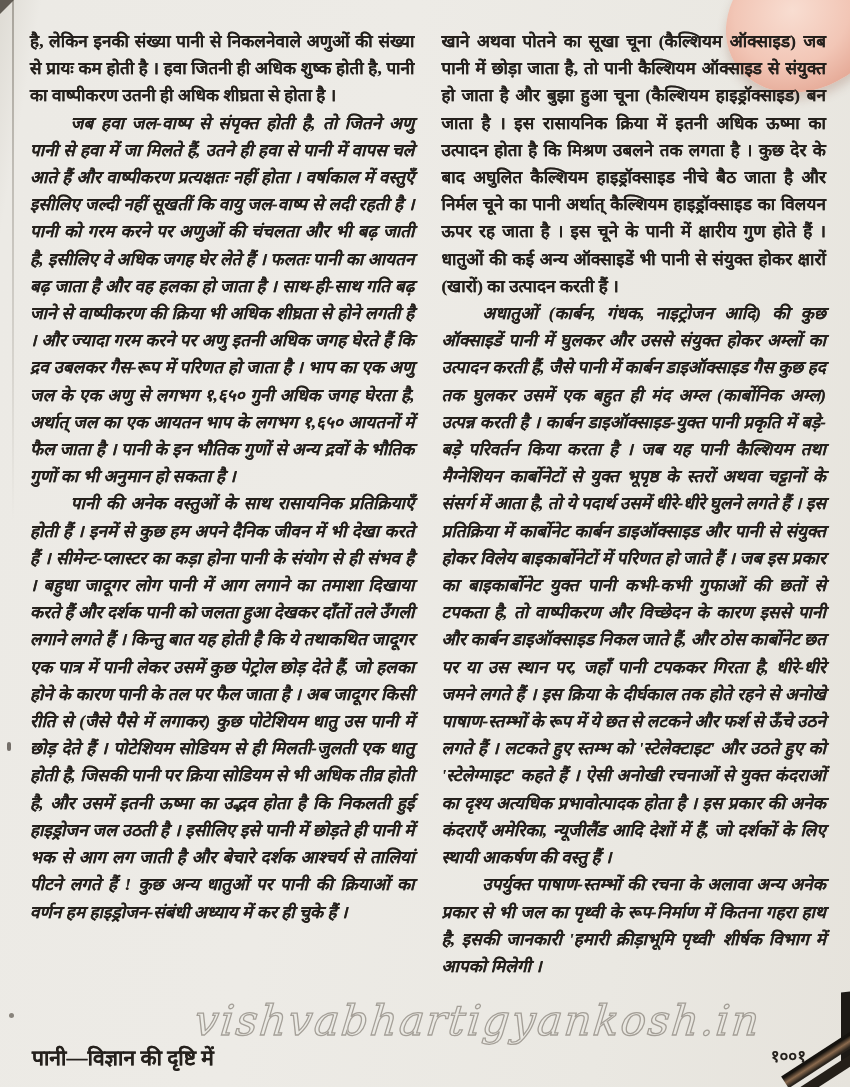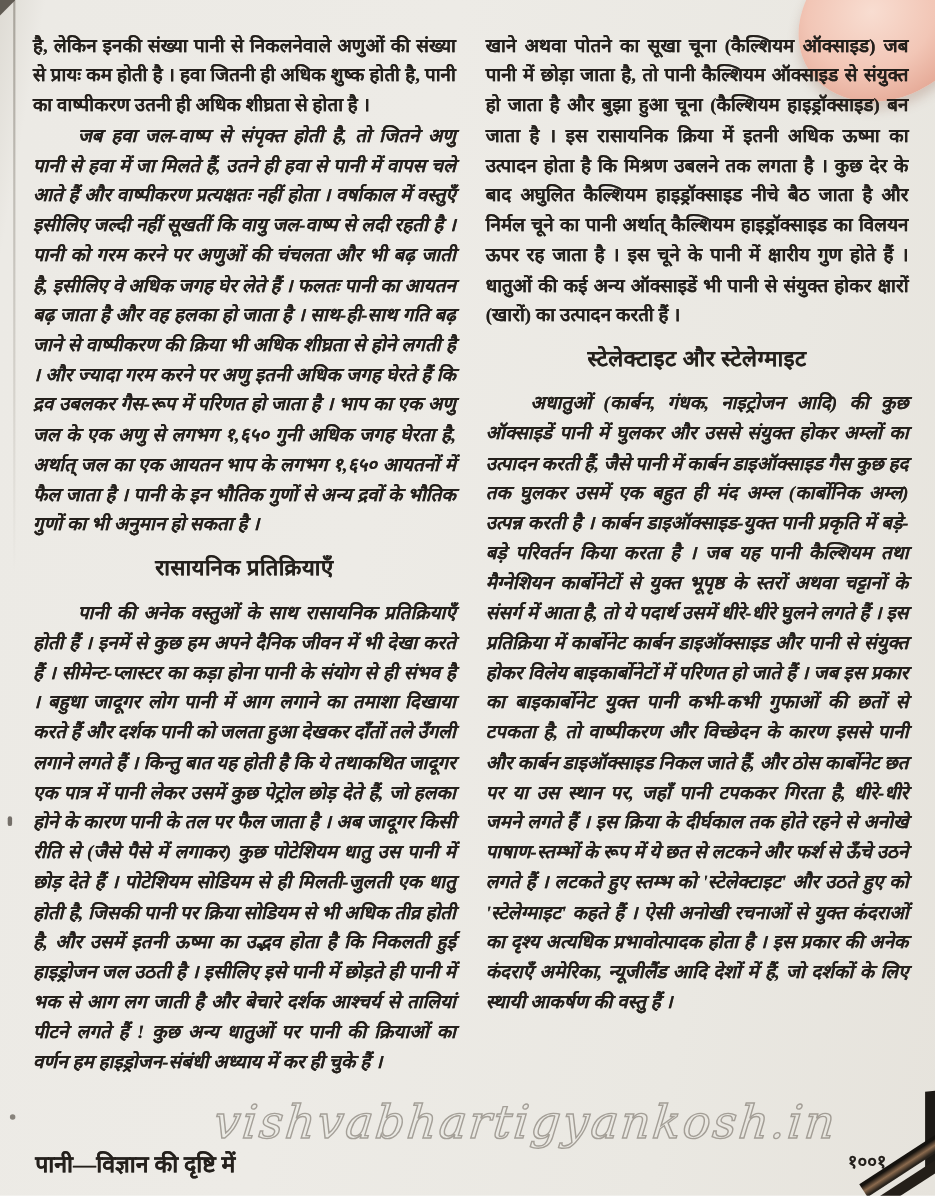--- a/index.html
+++ b/index.html
@@ -115,27 +115,26 @@
   <div class="edge-crease"></div>
   <div class="corner-notch"></div>
   <div class="finger"></div>
   <div class="speck1"></div>
   <div class="speck2"></div>
 
   <div class="columns">
     <section class="col">
         <p>है, लेकिन इनकी संख्या पानी से निकलनेवाले अणुओं की संख्या से प्रायः कम होती है । हवा जितनी ही अधिक शुष्क होती है, पानी का वाष्पीकरण उतनी ही अधिक शीघ्रता से होता है ।</p>
         <p class="indent">जब हवा जल-वाष्प से संपृक्त होती है, तो जितने अणु पानी से हवा में जा मिलते हैं, उतने ही हवा से पानी में वापस चले आते हैं और वाष्पीकरण प्रत्यक्षतः नहीं होता । वर्षाकाल में वस्तुएँ इसीलिए जल्दी नहीं सूखतीं कि वायु जल-वाष्प से लदी रहती है । पानी को गरम करने पर अणुओं की चंचलता और भी बढ़ जाती है, इसीलिए वे अधिक जगह घेर लेते हैं । फलतः पानी का आयतन बढ़ जाता है और वह हलका हो जाता है । साथ-ही-साथ गति बढ़ जाने से वाष्पीकरण की क्रिया भी अधिक शीघ्रता से होने लगती है । और ज्यादा गरम करने पर अणु इतनी अधिक जगह घेरते हैं कि द्रव उबलकर गैस-रूप में परिणत हो जाता है । भाप का एक अणु जल के एक अणु से लगभग १,६५० गुनी अधिक जगह घेरता है, अर्थात् जल का एक आयतन भाप के लगभग १,६५० आयतनों में फैल जाता है । पानी के इन भौतिक गुणों से अन्य द्रवों के भौतिक गुणों का भी अनुमान हो सकता है ।</p>
-        <h2>रासायनिक प्रतिक्रियाएँ</h2>
         <p class="indent">पानी की अनेक वस्तुओं के साथ रासायनिक प्रतिक्रियाएँ होती हैं । इनमें से कुछ हम अपने दैनिक जीवन में भी देखा करते हैं । सीमेन्ट-प्लास्टर का कड़ा होना पानी के संयोग से ही संभव है । बहुधा जादूगर लोग पानी में आग लगाने का तमाशा दिखाया करते हैं और दर्शक पानी को जलता हुआ देखकर दाँतों तले उँगली लगाने लगते हैं । किन्तु बात यह होती है कि ये तथाकथित जादूगर एक पात्र में पानी लेकर उसमें कुछ पेट्रोल छोड़ देते हैं, जो हलका होने के कारण पानी के तल पर फैल जाता है । अब जादूगर किसी रीति से (जैसे पैसे में लगाकर) कुछ पोटेशियम धातु उस पानी में छोड़ देते हैं । पोटेशियम सोडियम से ही मिलती-जुलती एक धातु होती है, जिसकी पानी पर क्रिया सोडियम से भी अधिक तीव्र होती है, और उसमें इतनी ऊष्मा का उद्भव होता है कि निकलती हुई हाइड्रोजन जल उठती है । इसीलिए इसे पानी में छोड़ते ही पानी में भक से आग लग जाती है और बेचारे दर्शक आश्चर्य से तालियां पीटने लगते हैं ! कुछ अन्य धातुओं पर पानी की क्रियाओं का वर्णन हम हाइड्रोजन-संबंधी अध्याय में कर ही चुके हैं ।</p>
       </section>
     <section class="col">
         <p>खाने अथवा पोतने का सूखा चूना (कैल्शियम ऑक्साइड) जब पानी में छोड़ा जाता है, तो पानी कैल्शियम ऑक्साइड से संयुक्त हो जाता है और बुझा हुआ चूना (कैल्शियम हाइड्रॉक्साइड) बन जाता है । इस रासायनिक क्रिया में इतनी अधिक ऊष्मा का उत्पादन होता है कि मिश्रण उबलने तक लगता है । कुछ देर के बाद अघुलित कैल्शियम हाइड्रॉक्साइड नीचे बैठ जाता है और निर्मल चूने का पानी अर्थात् कैल्शियम हाइड्रॉक्साइड का विलयन ऊपर रह जाता है । इस चूने के पानी में क्षारीय गुण होते हैं । धातुओं की कई अन्य ऑक्साइडें भी पानी से संयुक्त होकर क्षारों (खारों) का उत्पादन करती हैं ।</p>
-        <h2>स्टेलेक्टाइट और स्टेलेग्माइट</h2>
         <p class="indent">अधातुओं (कार्बन, गंधक, नाइट्रोजन आदि) की कुछ ऑक्साइडें पानी में घुलकर और उससे संयुक्त होकर अम्लों का उत्पादन करती हैं, जैसे पानी में कार्बन डाइऑक्साइड गैस कुछ हद तक घुलकर उसमें एक बहुत ही मंद अम्ल (कार्बोनिक अम्ल) उत्पन्न करती है । कार्बन डाइऑक्साइड-युक्त पानी प्रकृति में बड़े-बड़े परिवर्तन किया करता है । जब यह पानी कैल्शियम तथा मैग्नेशियन कार्बोनेटों से युक्त भूपृष्ठ के स्तरों अथवा चट्टानों के संसर्ग में आता है, तो ये पदार्थ उसमें धीरे-धीरे घुलने लगते हैं । इस प्रतिक्रिया में कार्बोनेट कार्बन डाइऑक्साइड और पानी से संयुक्त होकर विलेय बाइकार्बोनेटों में परिणत हो जाते हैं । जब इस प्रकार का बाइकार्बोनेट युक्त पानी कभी-कभी गुफाओं की छतों से टपकता है, तो वाष्पीकरण और विच्छेदन के कारण इससे पानी और कार्बन डाइऑक्साइड निकल जाते हैं, और ठोस कार्बोनेट छत पर या उस स्थान पर, जहाँ पानी टपककर गिरता है, धीरे-धीरे जमने लगते हैं । इस क्रिया के दीर्घकाल तक होते रहने से अनोखे पाषाण-स्तम्भों के रूप में ये छत से लटकने और फर्श से ऊँचे उठने लगते हैं । लटकते हुए स्तम्भ को 'स्टेलेक्टाइट' और उठते हुए को 'स्टेलेग्माइट' कहते हैं । ऐसी अनोखी रचनाओं से युक्त कंदराओं का दृश्य अत्यधिक प्रभावोत्पादक होता है । इस प्रकार की अनेक कंदराएँ अमेरिका, न्यूजीलैंड आदि देशों में हैं, जो दर्शकों के लिए स्थायी आकर्षण की वस्तु हैं ।</p>
+        <p class="indent">उपर्युक्त पाषाण-स्तम्भों की रचना के अलावा अन्य अनेक प्रकार से भी जल का पृथ्वी के रूप-निर्माण में कितना गहरा हाथ है, इसकी जानकारी 'हमारी क्रीड़ाभूमि पृथ्वी' शीर्षक विभाग में आपको मिलेगी ।</p>
       </section>
   </div>
 
   <div class="watermark">vishvabhartigyankosh.in</div>
 
   <div class="footer-title">पानी—विज्ञान की दृष्टि में</div>
   <div class="page-number">१००१</div>
 
   <div class="bind-bar"></div>
   <div class="bind-stripe"></div>

